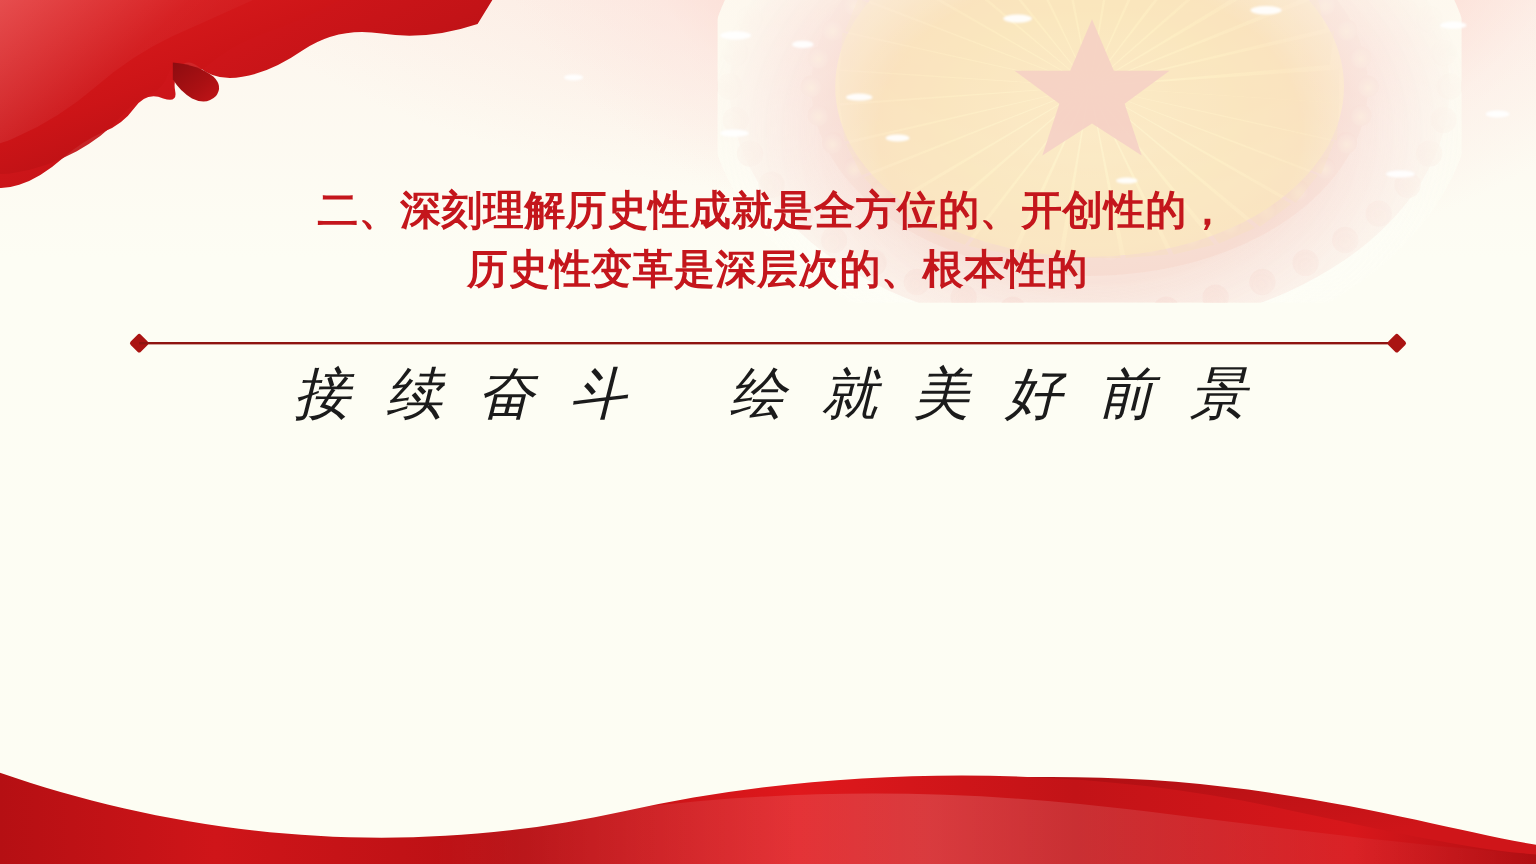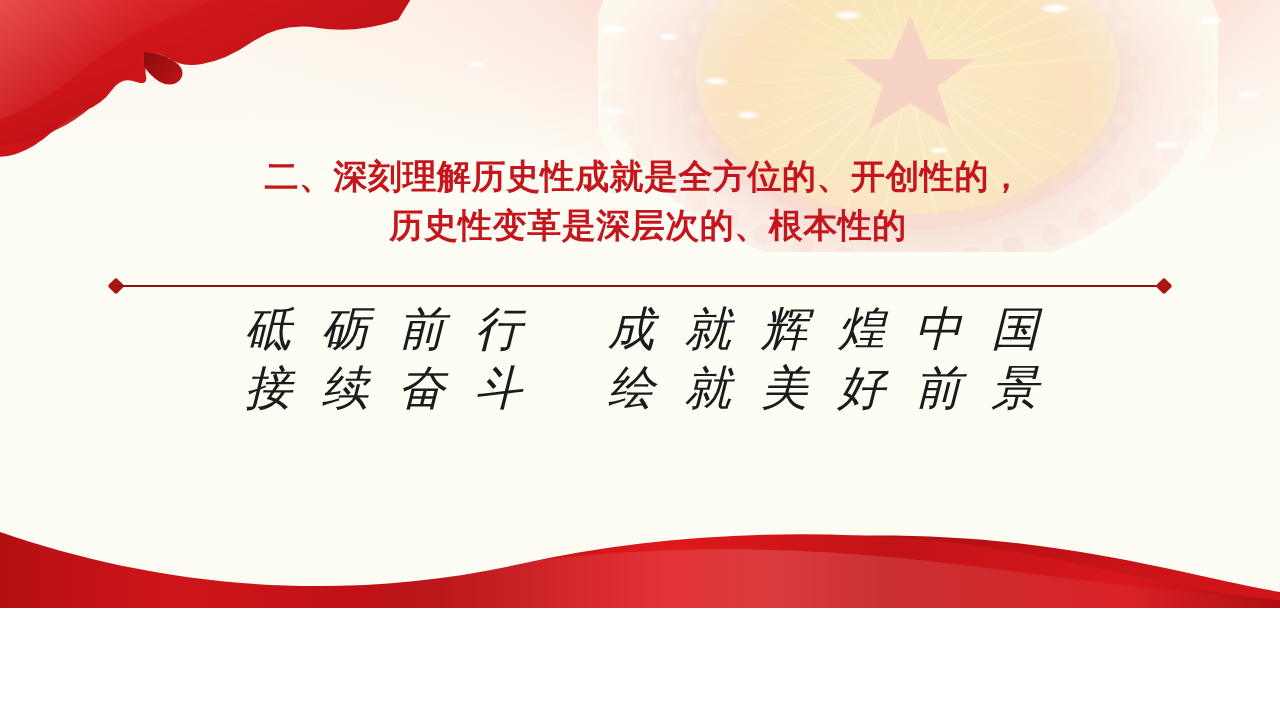--- a/index.html
+++ b/index.html
@@ -8,21 +8,21 @@
     padding: 0;
     background: #ffffff;
   }
   body {
     font-family: "Liberation Sans", sans-serif;
   }
 
   #slide {
     position: relative;
     width: 1280px;
-    height: 608px;
+    height: 720px;
     overflow: hidden;
     background: #fdfdf3;
   }
 
   
   .bg-layer {
     position: absolute;
     inset: 0;
     pointer-events: none;
   }
@@ -396,21 +396,20 @@
       <div class="title-line title-line-2">历史性变革是深层次的、根本性的</div>
     </div>
 
     <div class="divider">
       <span class="gem gem-left"></span>
       <span class="rule"></span>
       <span class="gem gem-right"></span>
     </div>
 
     <div class="calligraphy">
-      <div class="calli-line calli-line-1">砥 砺 前 行　 成 就 辉 煌 中 国</div>
       <div class="calli-line calli-line-2">接 续 奋 斗　 绘 就 美 好 前 景</div>
     </div>
 
   </div>
 
   <div class="wave-bottom">
     <svg viewBox="0 0 1280 120" preserveAspectRatio="none" xmlns="http://www.w3.org/2000/svg">
       <defs>
         <linearGradient id="waveA" x1="0%" y1="0%" x2="100%" y2="0%">
           <stop offset="0%" stop-color="#b50f13"></stop>

